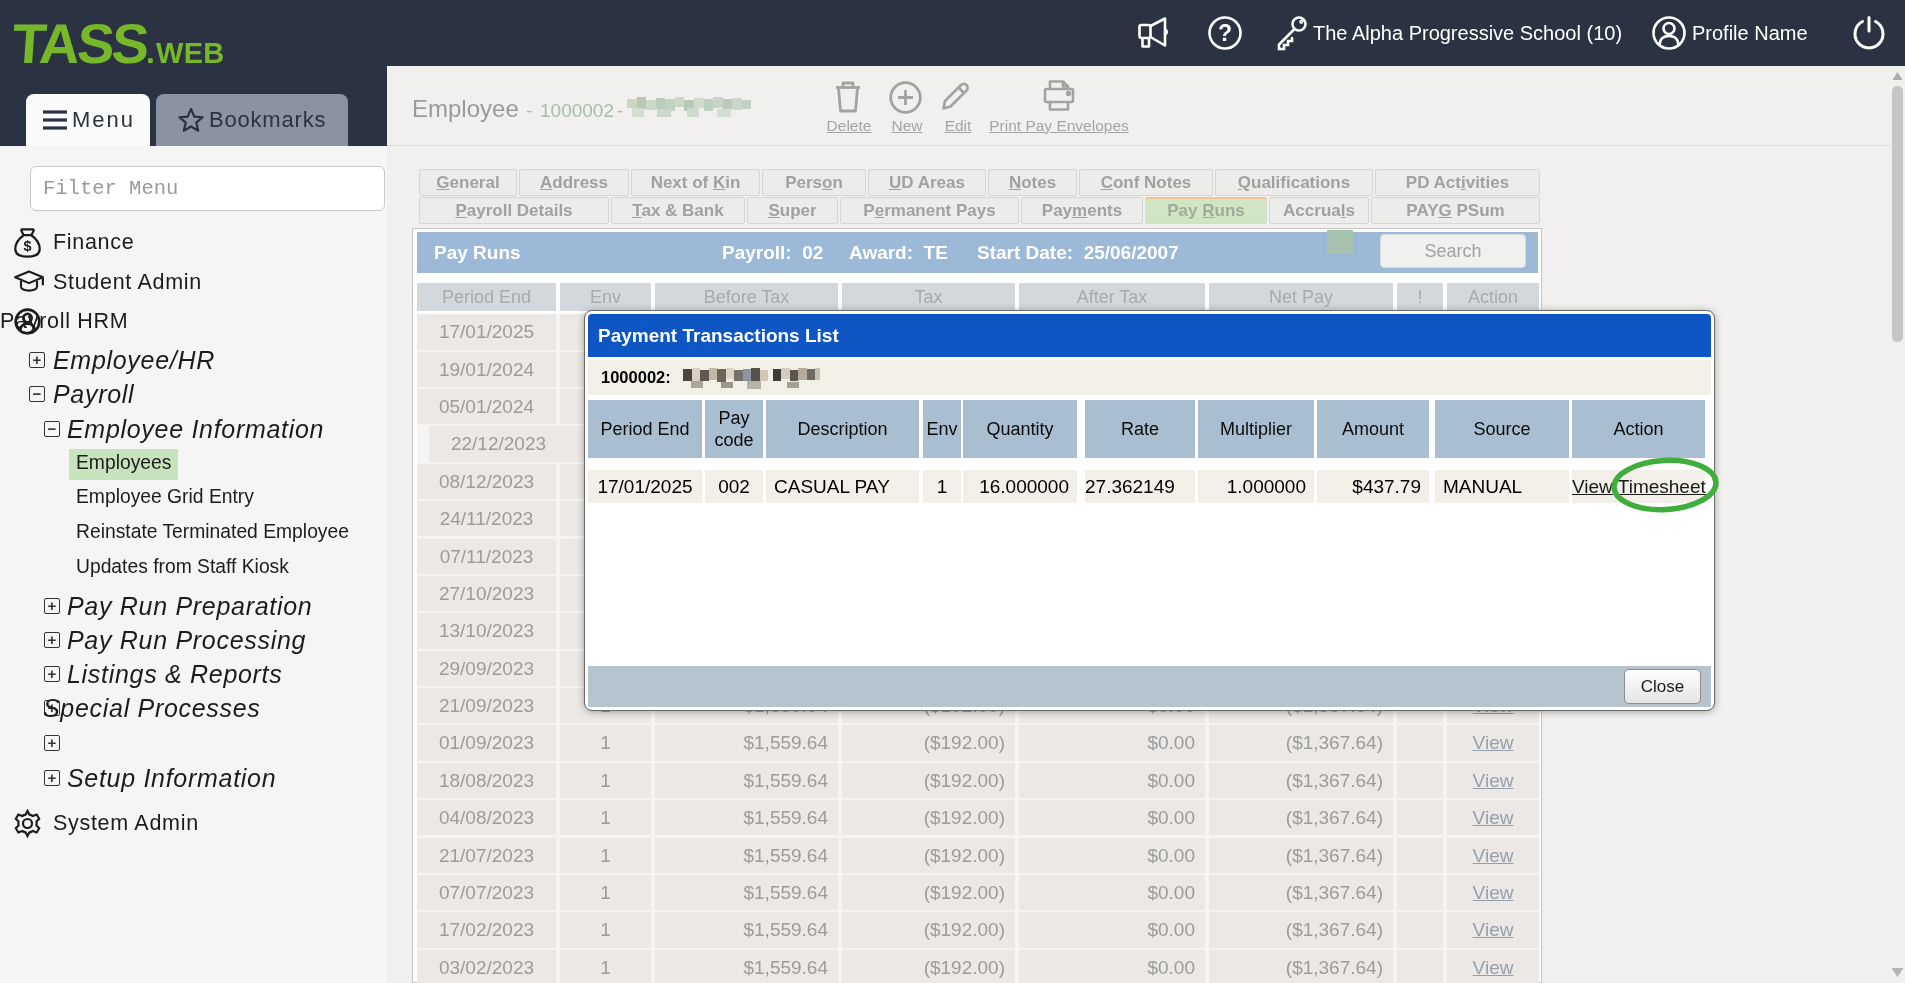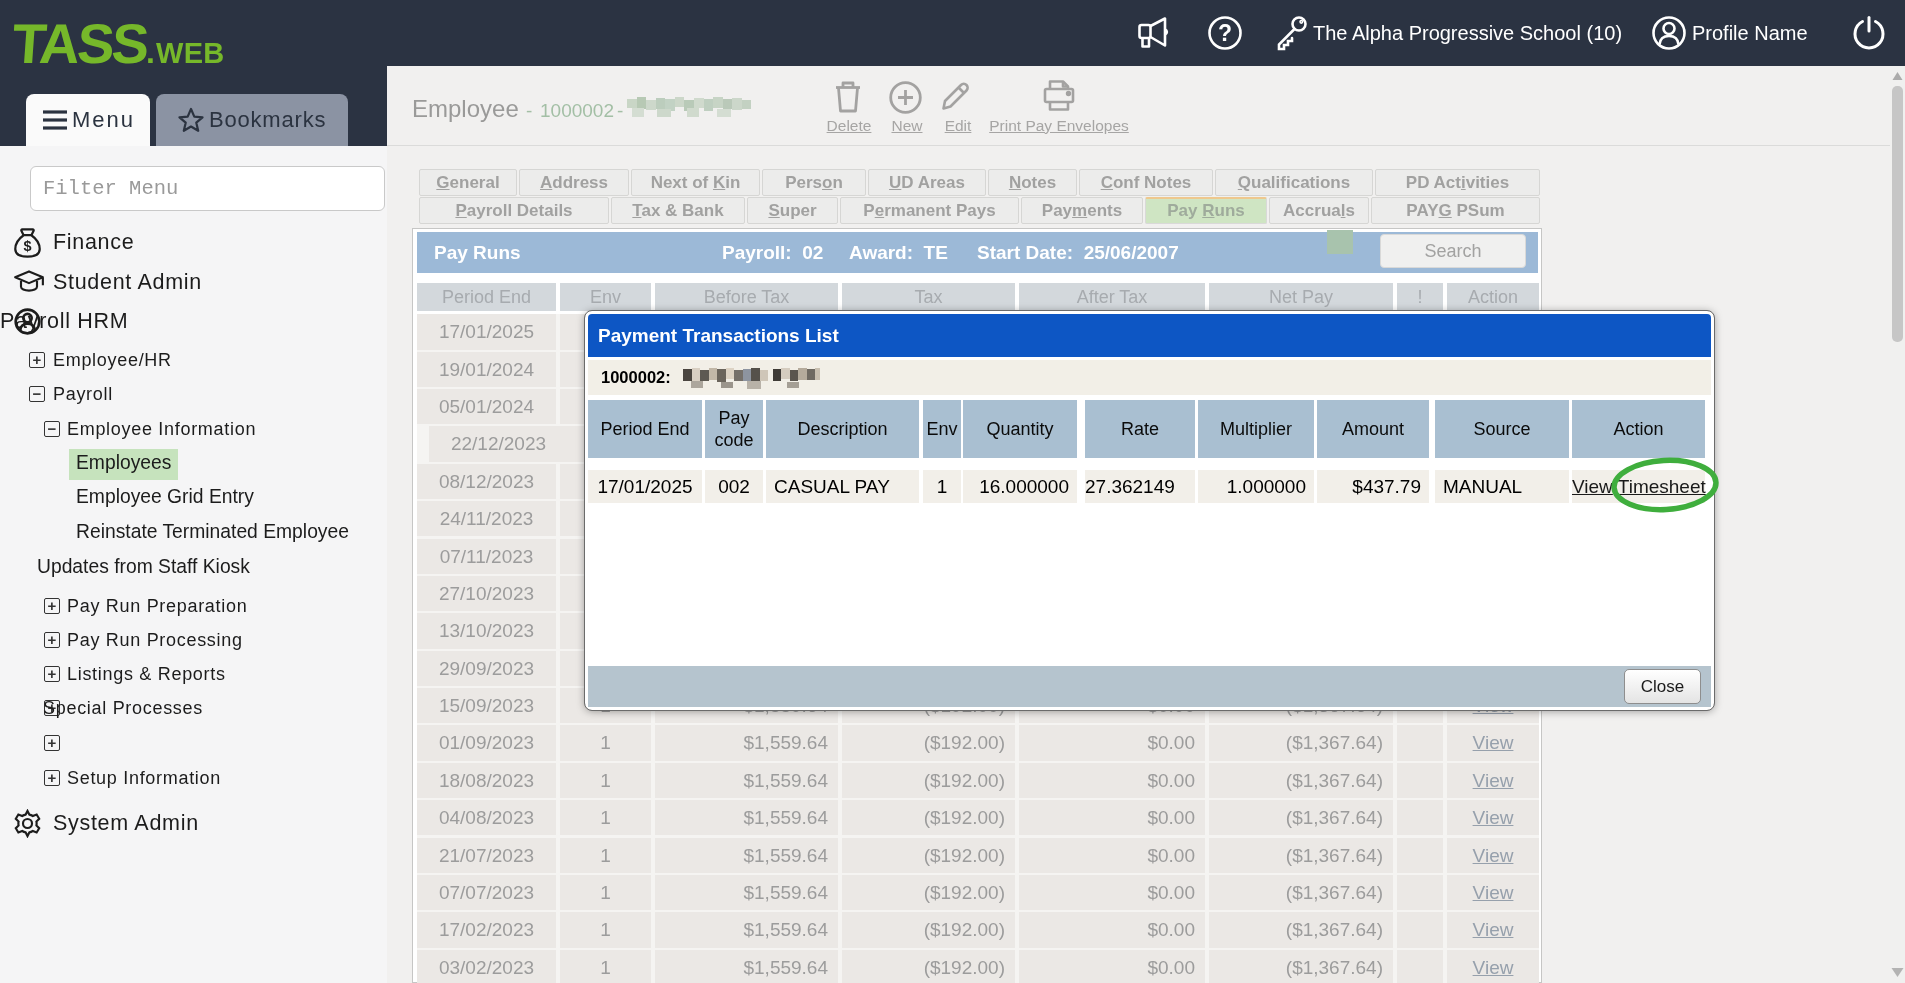--- a/index.html
+++ b/index.html
@@ -12,21 +12,21 @@
 .htxt { position:absolute; top:0; height:66px; line-height:66px; color:#fff; font-size:20px; }
 
 #tabMenu { position:absolute; left:26px; top:94px; width:124px; height:52px; background:#fafafa; border-radius:8px 8px 0 0; }
 #tabBook { position:absolute; left:156px; top:94px; width:192px; height:52px; background:#8b93a3; border-radius:8px 8px 0 0; }
 .stab-t { font-size:22px; color:#2b3340; position:absolute; top:13px; }
 
 #sidebody { position:absolute; left:0; top:146px; width:387px; height:837px; background:#f5f5f6; }
 #filter { position:absolute; left:30px; top:20px; width:355px; height:45px; background:#fff; border:1px solid #c9c9c9; border-radius:6px; color:#9a9a9a; font-size:20.5px; line-height:43px; padding-left:12px;font-family:Liberation Mono, monospace;}
 .mi { position:absolute; left:0; width:387px; height:34px; display:flex; align-items:center; color:#1c1c1c; }
 .mi1 { font-size:21.5px; letter-spacing:0.7px; }
-.mi2 { font-size:18px; letter-spacing:0.7px; }
+.mi2 { font-size:25px; letter-spacing:0.7px;font-style:italic; }
 .mi4 { font-size:19.3px; letter-spacing:0; }
 .pmbox { position:absolute; width:16px; height:16px; border:1.5px solid #333; border-radius:2px; color:#333; text-align:center; line-height:13px; font-size:15px; font-weight:bold;}
 .hl { background:#c6e3bd; padding:3px 7px 6px 7px; margin-left:-7px; position:relative; top:2px; }
 
 #main { position:absolute; left:387px; top:66px; width:1503px; height:917px; background:#f1f0ef; }
 #titleband { position:absolute; left:0; top:0; width:1503px; height:80px; border-bottom:1px solid #dbdbda;}
 .icolbl { color:#a6a5a4; font-size:15.5px; text-decoration:underline; position:absolute; text-align:center; }
 .tabr { position:absolute; display:flex; }
 .tab { height:27px; background:#ececeb; border:1px solid #d6d6d4; border-radius:2px; color:#a1a1a0; font-weight:bold; font-size:17px; text-align:center; line-height:25px; margin-right:2px; }
 .tab.on { background:#cfe5c3; border-color:#d9d9d8; border-top:2px solid #eec88e; color:#9fab9c; line-height:23px; }
@@ -142,21 +142,21 @@
 <div class="mi mi2" style="top:197px;padding-left:53px">Employee/HR</div>
 <div class="pmbox" style="left:29px;top:240px">−</div>
 <div class="mi mi2" style="top:231px;padding-left:53px">Payroll</div>
 <div class="pmbox" style="left:44px;top:275px">−</div>
 <div class="mi mi2" style="top:266px;padding-left:67px">Employee Information</div>
 <div class="mi mi4" style="top:299px;padding-left:76px">
       <span class="hl">Employees</span>
     </div>
 <div class="mi mi4" style="top:334px;padding-left:76px">Employee Grid Entry</div>
 <div class="mi mi4" style="top:369px;padding-left:76px">Reinstate Terminated Employee</div>
-<div class="mi mi4" style="top:404px;padding-left:37px">Updates from Staff Kiosk</div>
+<div class="mi mi4" style="top:404px;padding-left:76px">Updates from Staff Kiosk</div>
 <div class="pmbox" style="left:44px;top:452px">+</div>
 <div class="mi mi2" style="top:443px;padding-left:67px">Pay Run Preparation</div>
 <div class="pmbox" style="left:44px;top:486px">+</div>
 <div class="mi mi2" style="top:477px;padding-left:67px">Pay Run Processing</div>
 <div class="pmbox" style="left:44px;top:520px">+</div>
 <div class="mi mi2" style="top:511px;padding-left:67px">Listings &amp; Reports</div>
 <div class="pmbox" style="left:44px;top:554px">+</div>
 <div class="mi mi2" style="top:545px;padding-left:43px">Special Processes</div>
 <div class="pmbox" style="left:44px;top:589px">+</div>
 <div class="pmbox" style="left:44px;top:624px">+</div>
@@ -359,21 +359,21 @@
 <span class="cell cc" style="left:0;width:139px">29/09/2023</span>
 <span class="cell cc" style="left:143px;width:91px">1</span>
 <span class="cell cr" style="left:238px;width:183px">$1,559.64</span>
 <span class="cell cr" style="left:425px;width:173px">($192.00)</span>
 <span class="cell cr" style="left:602px;width:186px">$0.00</span>
 <span class="cell cr" style="left:792px;width:184px">($1,367.64)</span>
 <span class="cell cc" style="left:980px;width:46px"></span>
 <span class="cell cc" style="left:1030px;width:92px"><span class="vlink">View</span></span>
 </div>
 <div class="row" style="top:459.0px">
-<span class="cell cc" style="left:0;width:139px">15/09/2023</span>
+<span class="cell cc" style="left:0;width:139px">21/09/2023</span>
 <span class="cell cc" style="left:143px;width:91px">1</span>
 <span class="cell cr" style="left:238px;width:183px">$1,559.64</span>
 <span class="cell cr" style="left:425px;width:173px">($192.00)</span>
 <span class="cell cr" style="left:602px;width:186px">$0.00</span>
 <span class="cell cr" style="left:792px;width:184px">($1,367.64)</span>
 <span class="cell cc" style="left:980px;width:46px"></span>
 <span class="cell cc" style="left:1030px;width:92px"><span class="vlink">View</span></span>
 </div>
 <div class="row" style="top:496.4px">
 <span class="cell cc" style="left:0;width:139px">01/09/2023</span>

